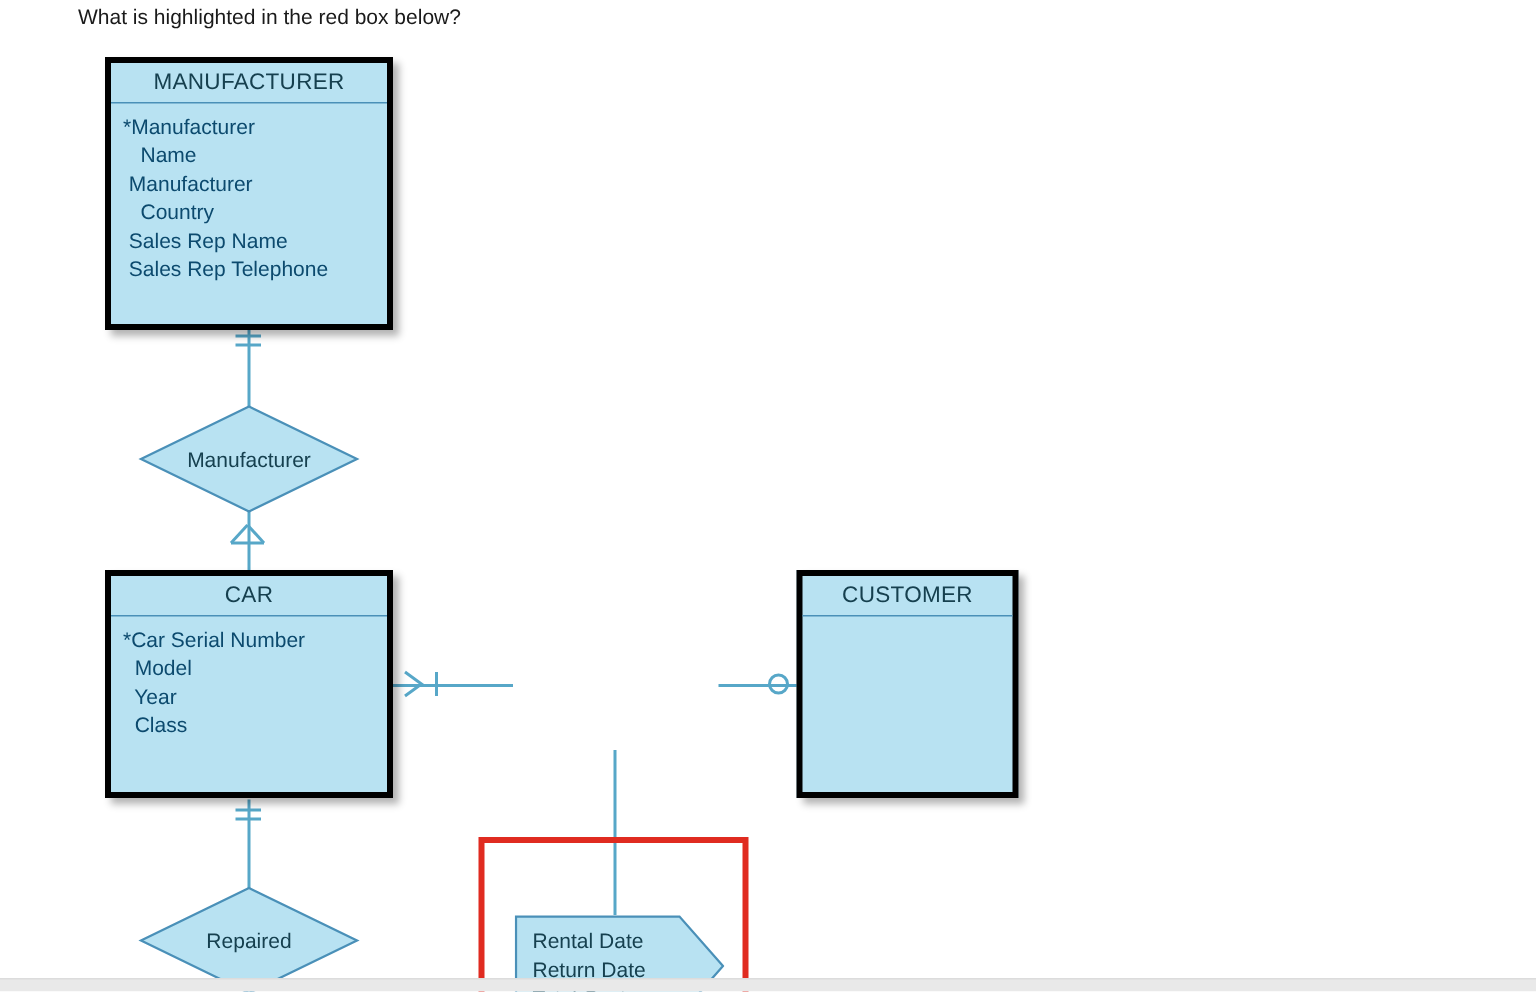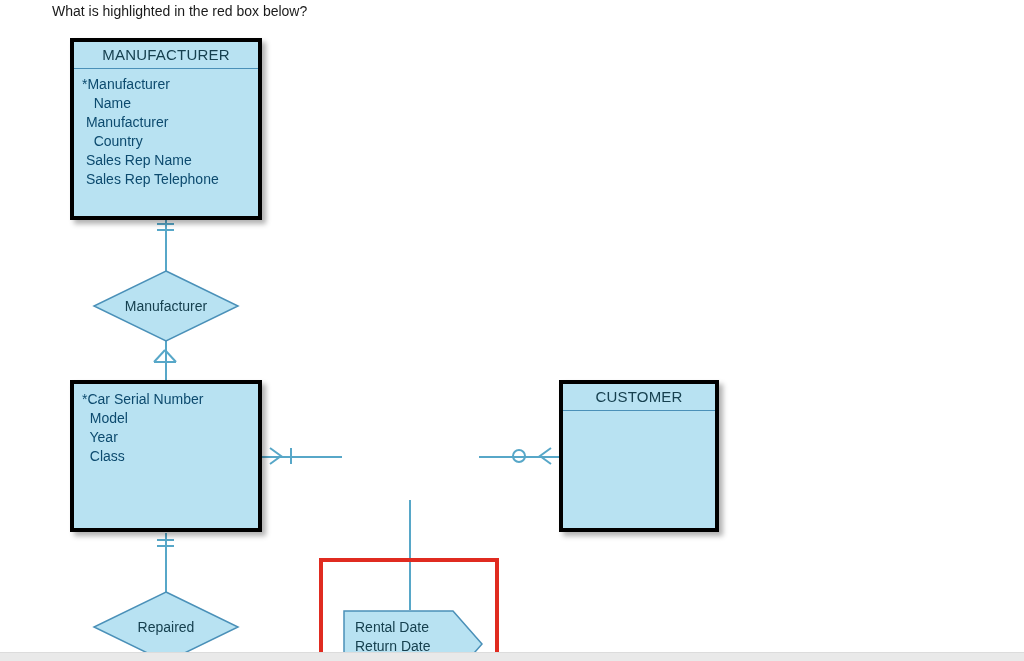--- a/index.html
+++ b/index.html
@@ -166,29 +166,30 @@
   </div>
 
   <div class="diamond-wrap" style="left:93px; top:240px; width:146px; height:76px;">
     <svg width="150" height="80" viewBox="0 0 150 80">
       <polygon points="73,3 145,38 73,73 1,38" fill="#b8e2f2" stroke="#4a90b8" stroke-width="1.5"></polygon>
     </svg>
     <div class="diamond-label">Manufacturer</div>
   </div>
 
   <div class="entity" style="left:70px; top:352px; width:192px; height:152px;">
+    <div class="entity-title">CAR</div>
     <div class="entity-body">
       <div class="attr">*Car Serial Number
   Model
   Year
   Class</div>
     </div>
   </div>
 
-  <div class="entity" style="left:559px; top:352px; width:160px; height:152px;">
+  <div class="entity" style="left:531px; top:352px; width:148px; height:152px;">
     <div class="entity-title">CUSTOMER</div>
   </div>
 
 
   <div class="diamond-wrap" style="left:93px; top:561px; width:146px; height:76px;">
     <svg width="150" height="80" viewBox="0 0 150 80">
       <polygon points="73,3 145,38 73,73 1,38" fill="#b8e2f2" stroke="#4a90b8" stroke-width="1.5"></polygon>
     </svg>
     <div class="diamond-label">Repaired</div>
   </div>

